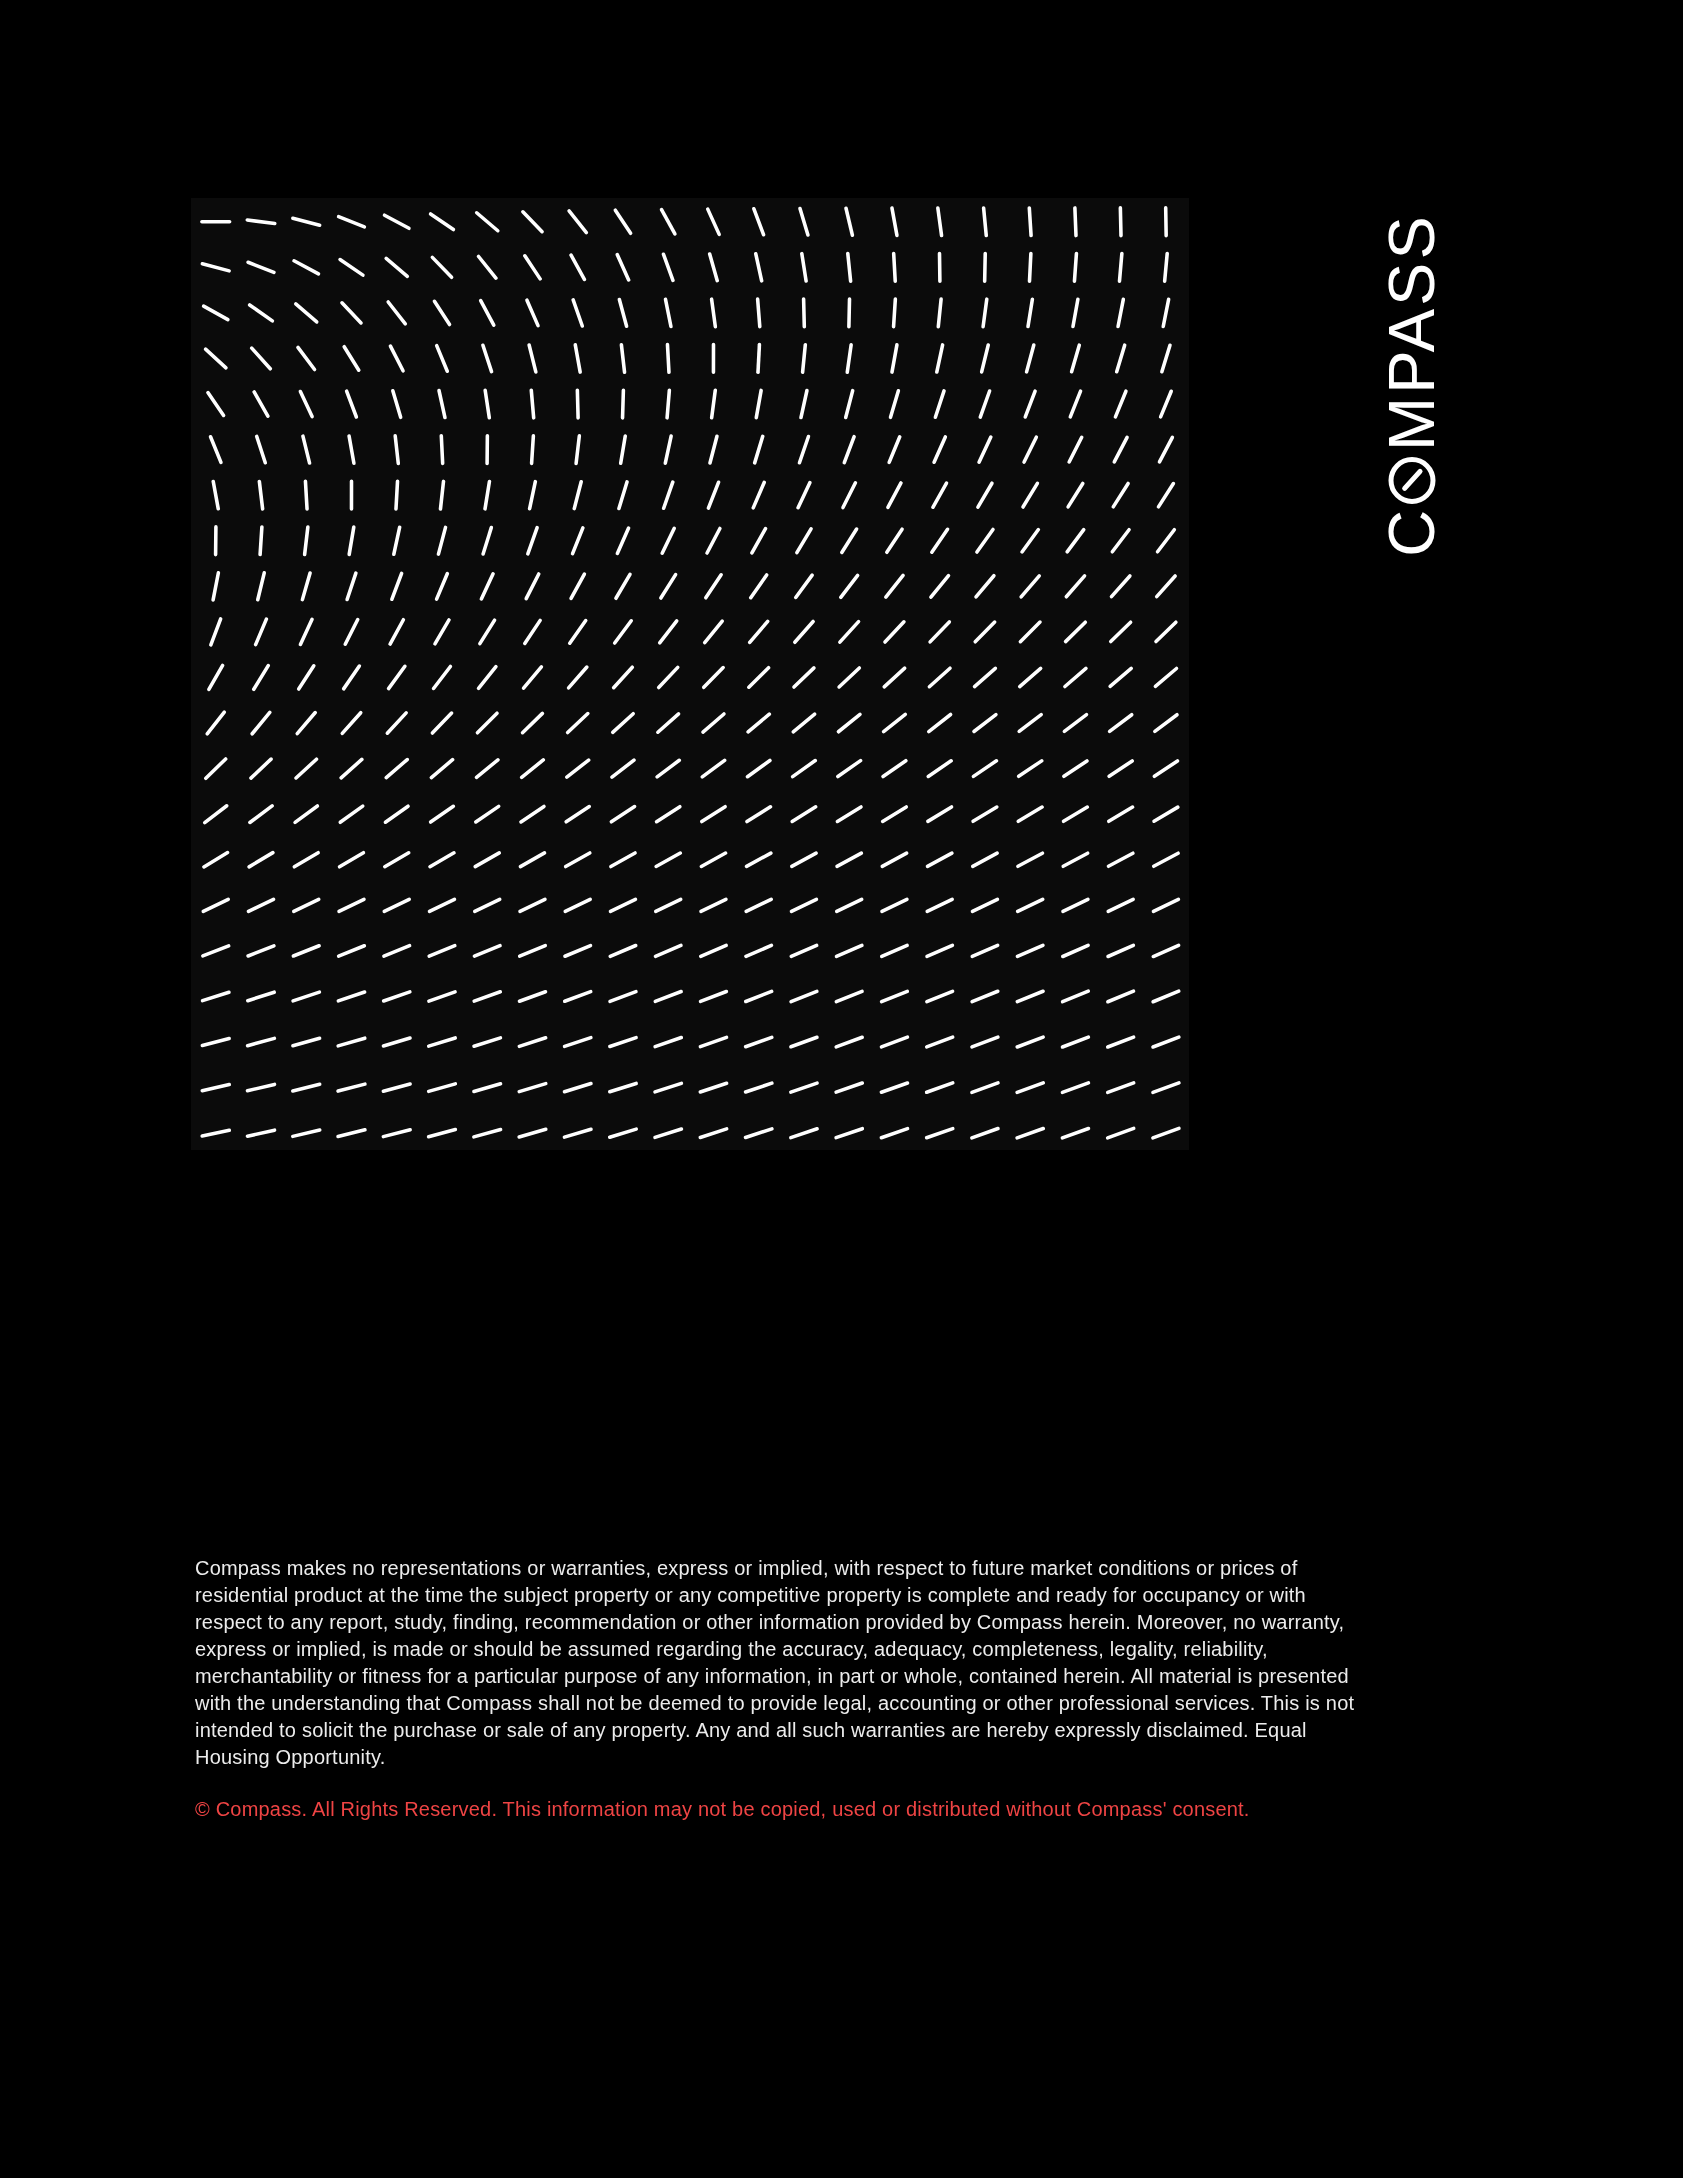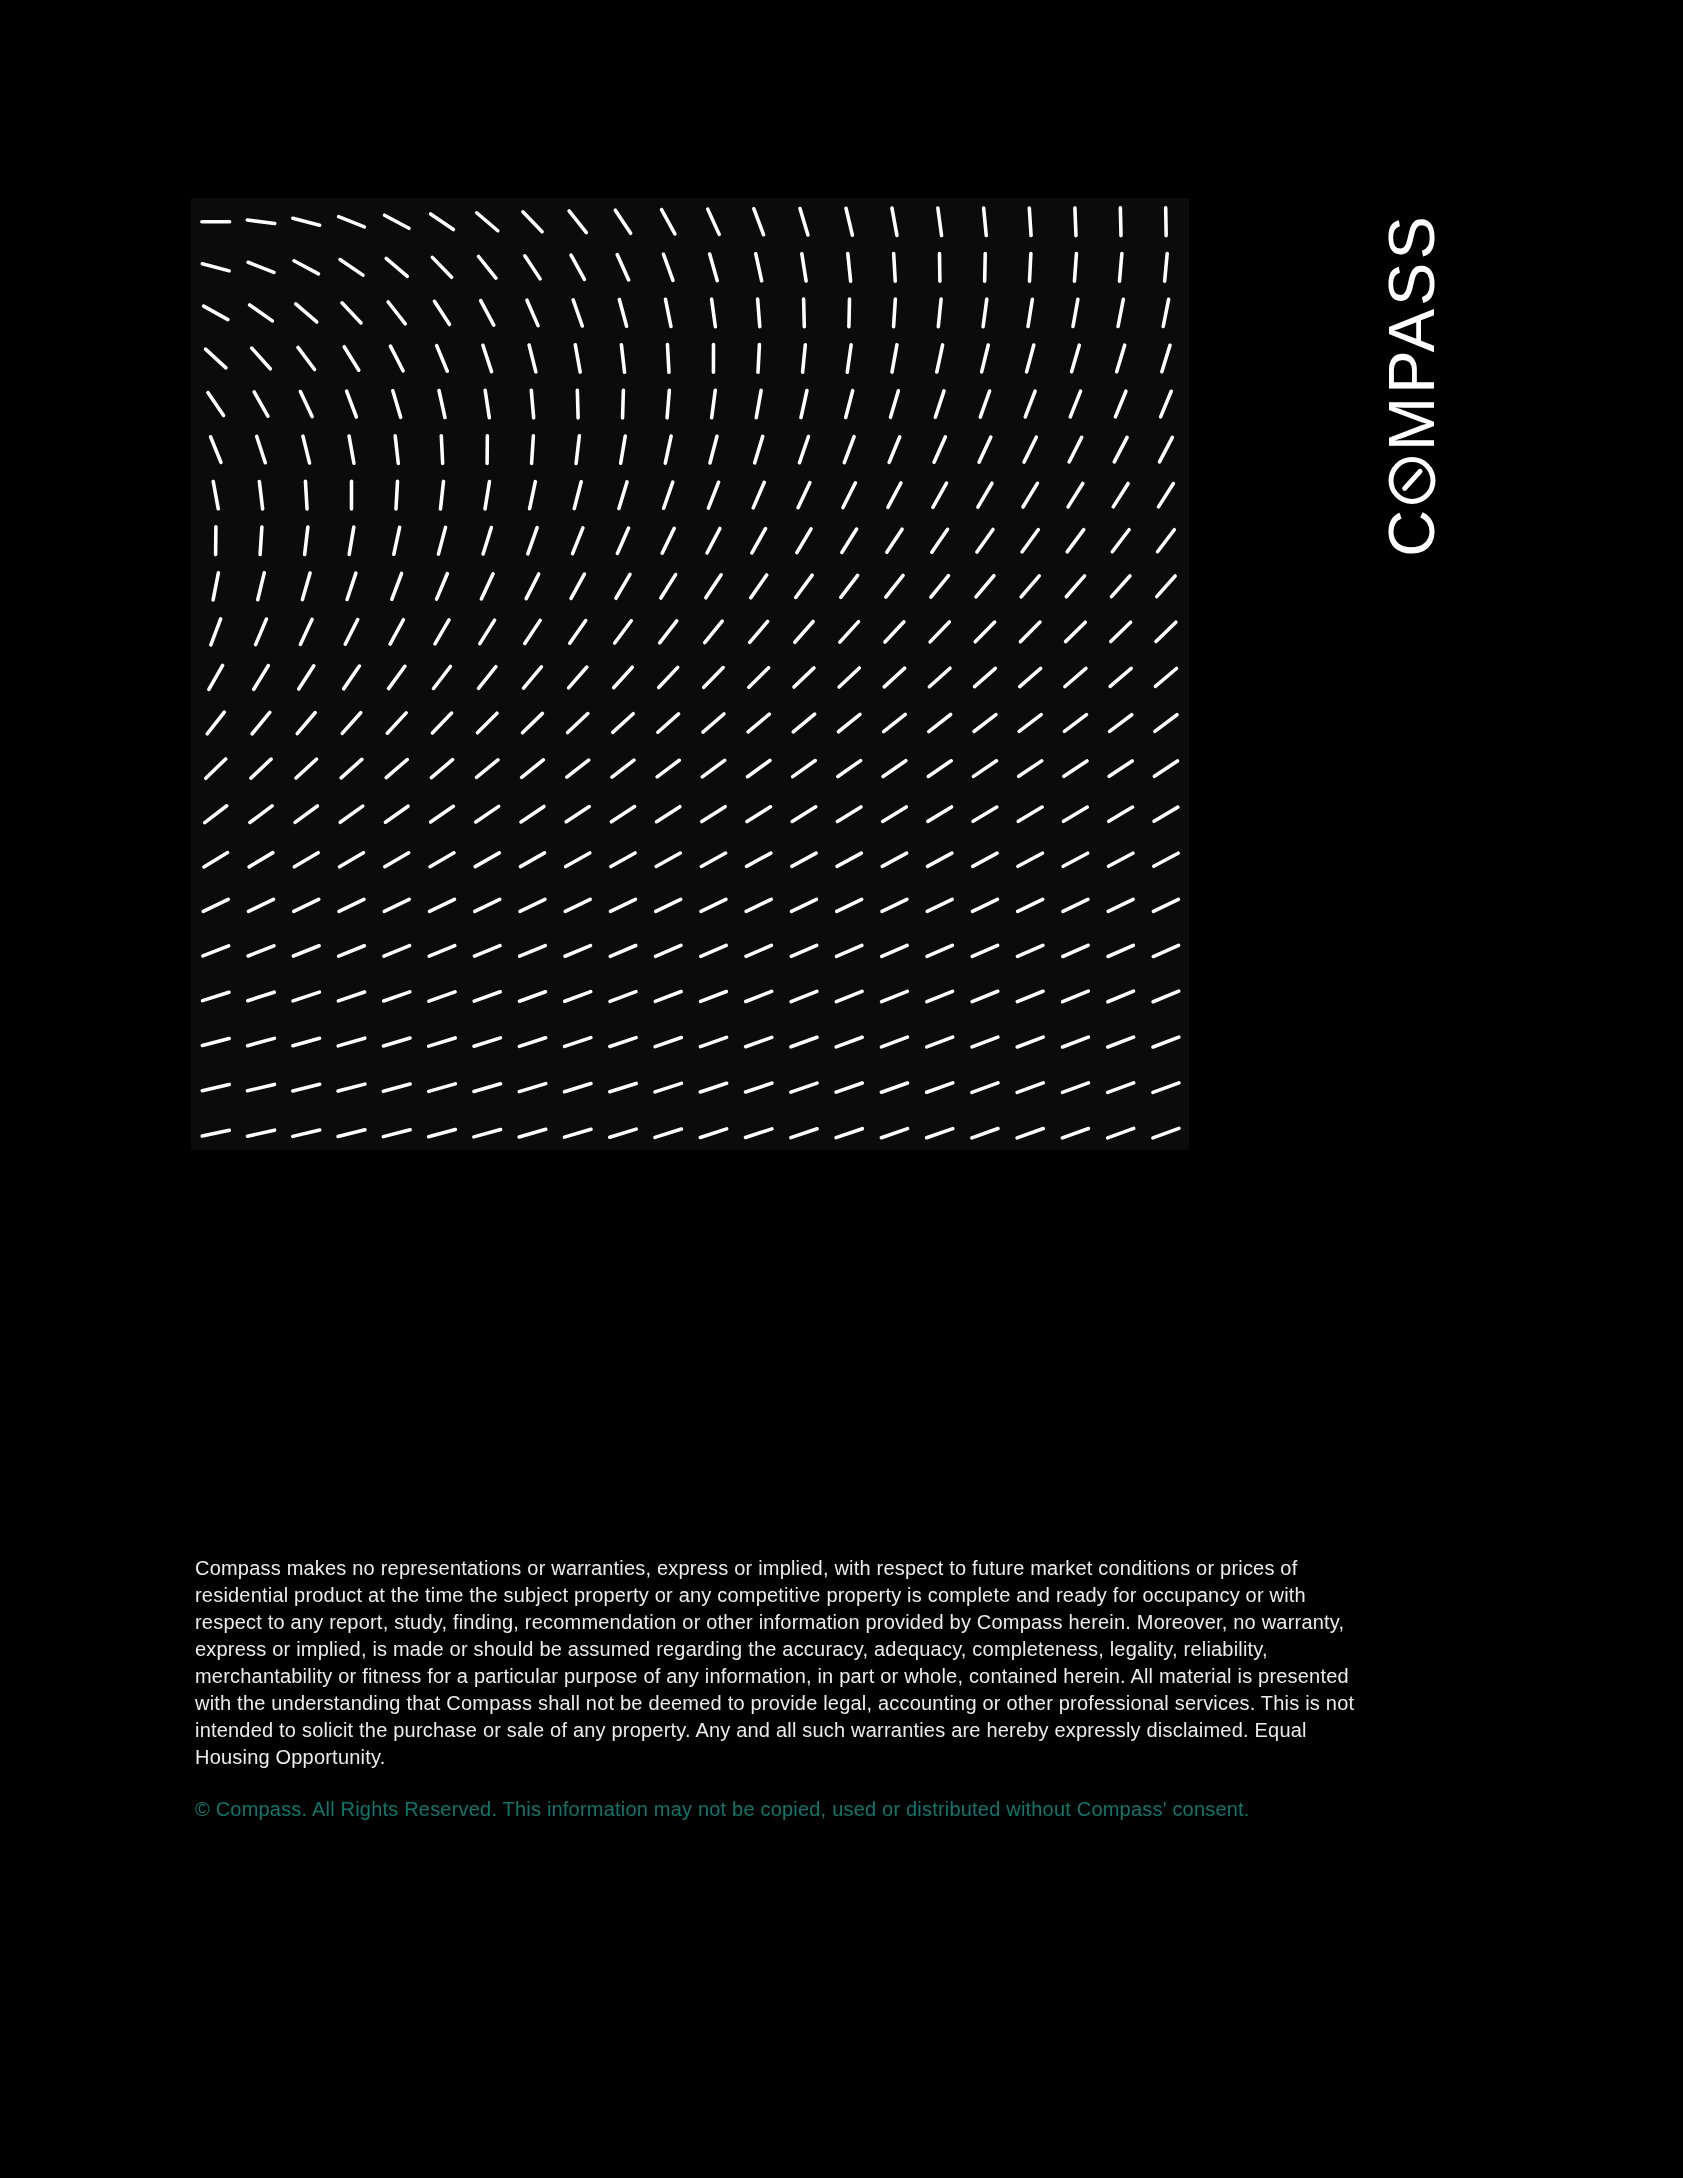--- a/index.html
+++ b/index.html
@@ -562,16 +562,16 @@
 
   <div class="disclaimer" style="color: rgb(236, 236, 236);">Compass makes no representations or warranties, express or implied, with respect to future market conditions or prices of
 residential product at the time the subject property or any competitive property is complete and ready for occupancy or with
 respect to any report, study, finding, recommendation or other information provided by Compass herein. Moreover, no warranty,
 express or implied, is made or should be assumed regarding the accuracy, adequacy, completeness, legality, reliability,
 merchantability or fitness for a particular purpose of any information, in part or whole, contained herein. All material is presented
 with the understanding that Compass shall not be deemed to provide legal, accounting or other professional services. This is not
 intended to solicit the purchase or sale of any property. Any and all such warranties are hereby expressly disclaimed. Equal
 Housing Opportunity.</div>
 
-  <div class="copyright" style="color: #0f766e;">© Compass. All Rights Reserved. This information may not be copied, used or distributed without Compass' consent.</div>
+  <div class="copyright" style="color: #ef4444;">© Compass. All Rights Reserved. This information may not be copied, used or distributed without Compass' consent.</div>
 
 </div>
 
 
 </body></html>

